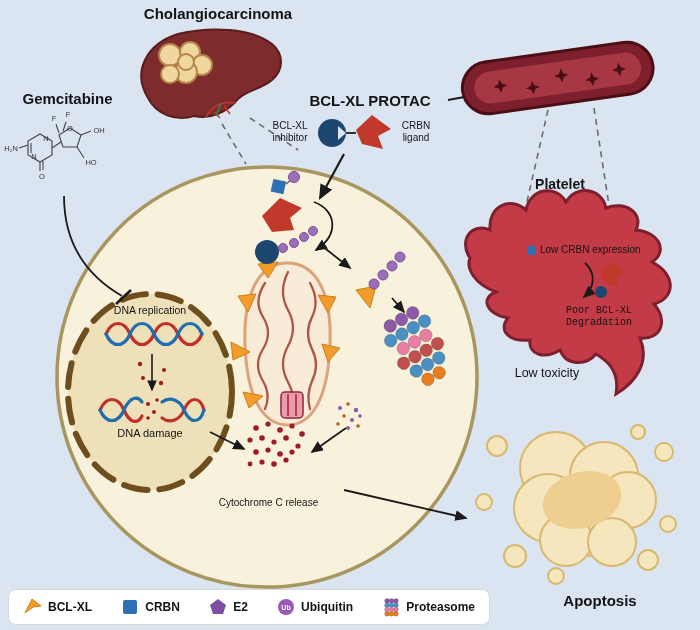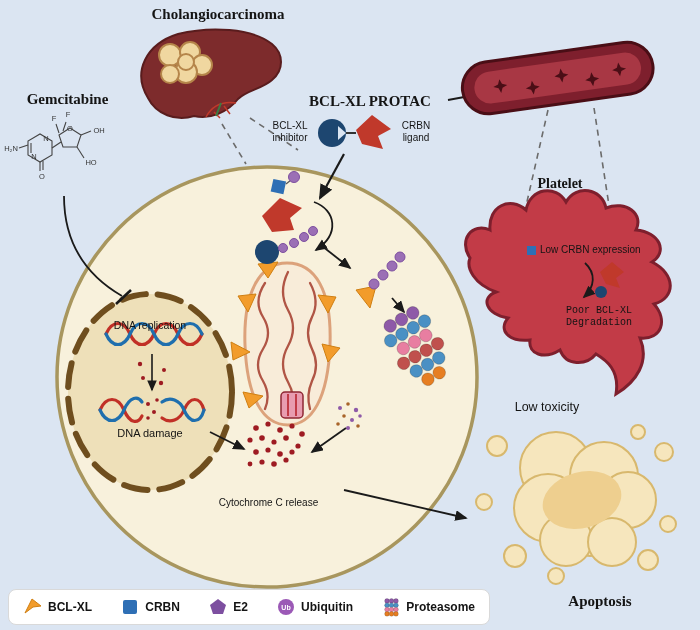--- a/index.html
+++ b/index.html
@@ -1,20 +1,20 @@
 <!DOCTYPE html>
 <html><head>
 <meta charset="utf-8">
 <style>
   html,body{margin:0;padding:0;}
   body{font-family:"Liberation Sans",sans-serif;}
   .figure{position:relative;width:700px;height:630px;background:#dbe5f2;overflow:hidden;}
   .layer{position:absolute;left:0;top:0;}
   .lbl{position:absolute;color:#141414;line-height:1.2;}
-  .lbl.title{font-weight:bold;font-size:15px;font-family:Liberation Serif, serif;}
+  .lbl.title{font-weight:bold;font-size:15px;}
   .lbl.small{font-size:10px;}
   .lbl.mid{font-size:10px;margin-top:26px;}
   .center{text-align:center;}
   .preline{white-space:pre-line;}
   .legend-bar{position:absolute;left:8px;top:589px;width:482px;height:36px;background:#ffffff;
     border:1px solid #d9d9d9;border-radius:8px;display:flex;align-items:center;
     justify-content:space-between;padding:0 14px;box-sizing:border-box;}
   .legend-item{display:flex;align-items:center;gap:5px;}
   .legend-item span{font-size:12px;font-weight:bold;color:#141414;}
 </style>
@@ -298,23 +298,23 @@
   <div class="lbl small center preline" style="left:392px;top:120px;width:48px;">CRBN
 ligand</div>
 
   <div class="lbl title center" style="left:505px;top:176px;width:110px;font-size:14px;text-align:center;">Platelet</div>
 
   <div class="lbl small" style="left:540px;top:244px;width:112px;">Low CRBN expression</div>
 
   <div class="lbl small center preline" style="left:546px;top:305px;width:106px;font-family:Liberation Mono, monospace;">Poor BCL-XL
 Degradation</div>
 
-  <div class="lbl center" style="left:492px;top:366px;width:110px;font-size:12.5px;margin-top:34px;">Low toxicity</div>
-
-  <div class="lbl center" style="left:90px;top:304px;width:120px;font-size:10.5px;margin-top:15px;">DNA replication</div>
+  <div class="lbl center" style="left:492px;top:366px;width:110px;font-size:12.5px;">Low toxicity</div>
+
+  <div class="lbl center" style="left:90px;top:304px;width:120px;font-size:10.5px;">DNA replication</div>
 
   <div class="lbl center" style="left:100px;top:427px;width:100px;font-size:11px;">DNA damage</div>
 
   <div class="lbl mid center" style="left:196px;top:471px;width:145px;">Cytochrome C release</div>
 
   <div class="lbl title center" style="left:535px;top:592px;width:130px;">Apoptosis</div>
 
   <div class="legend-bar">
     <div class="legend-item">
       <svg width="20" height="20" viewBox="0 0 20 20">

